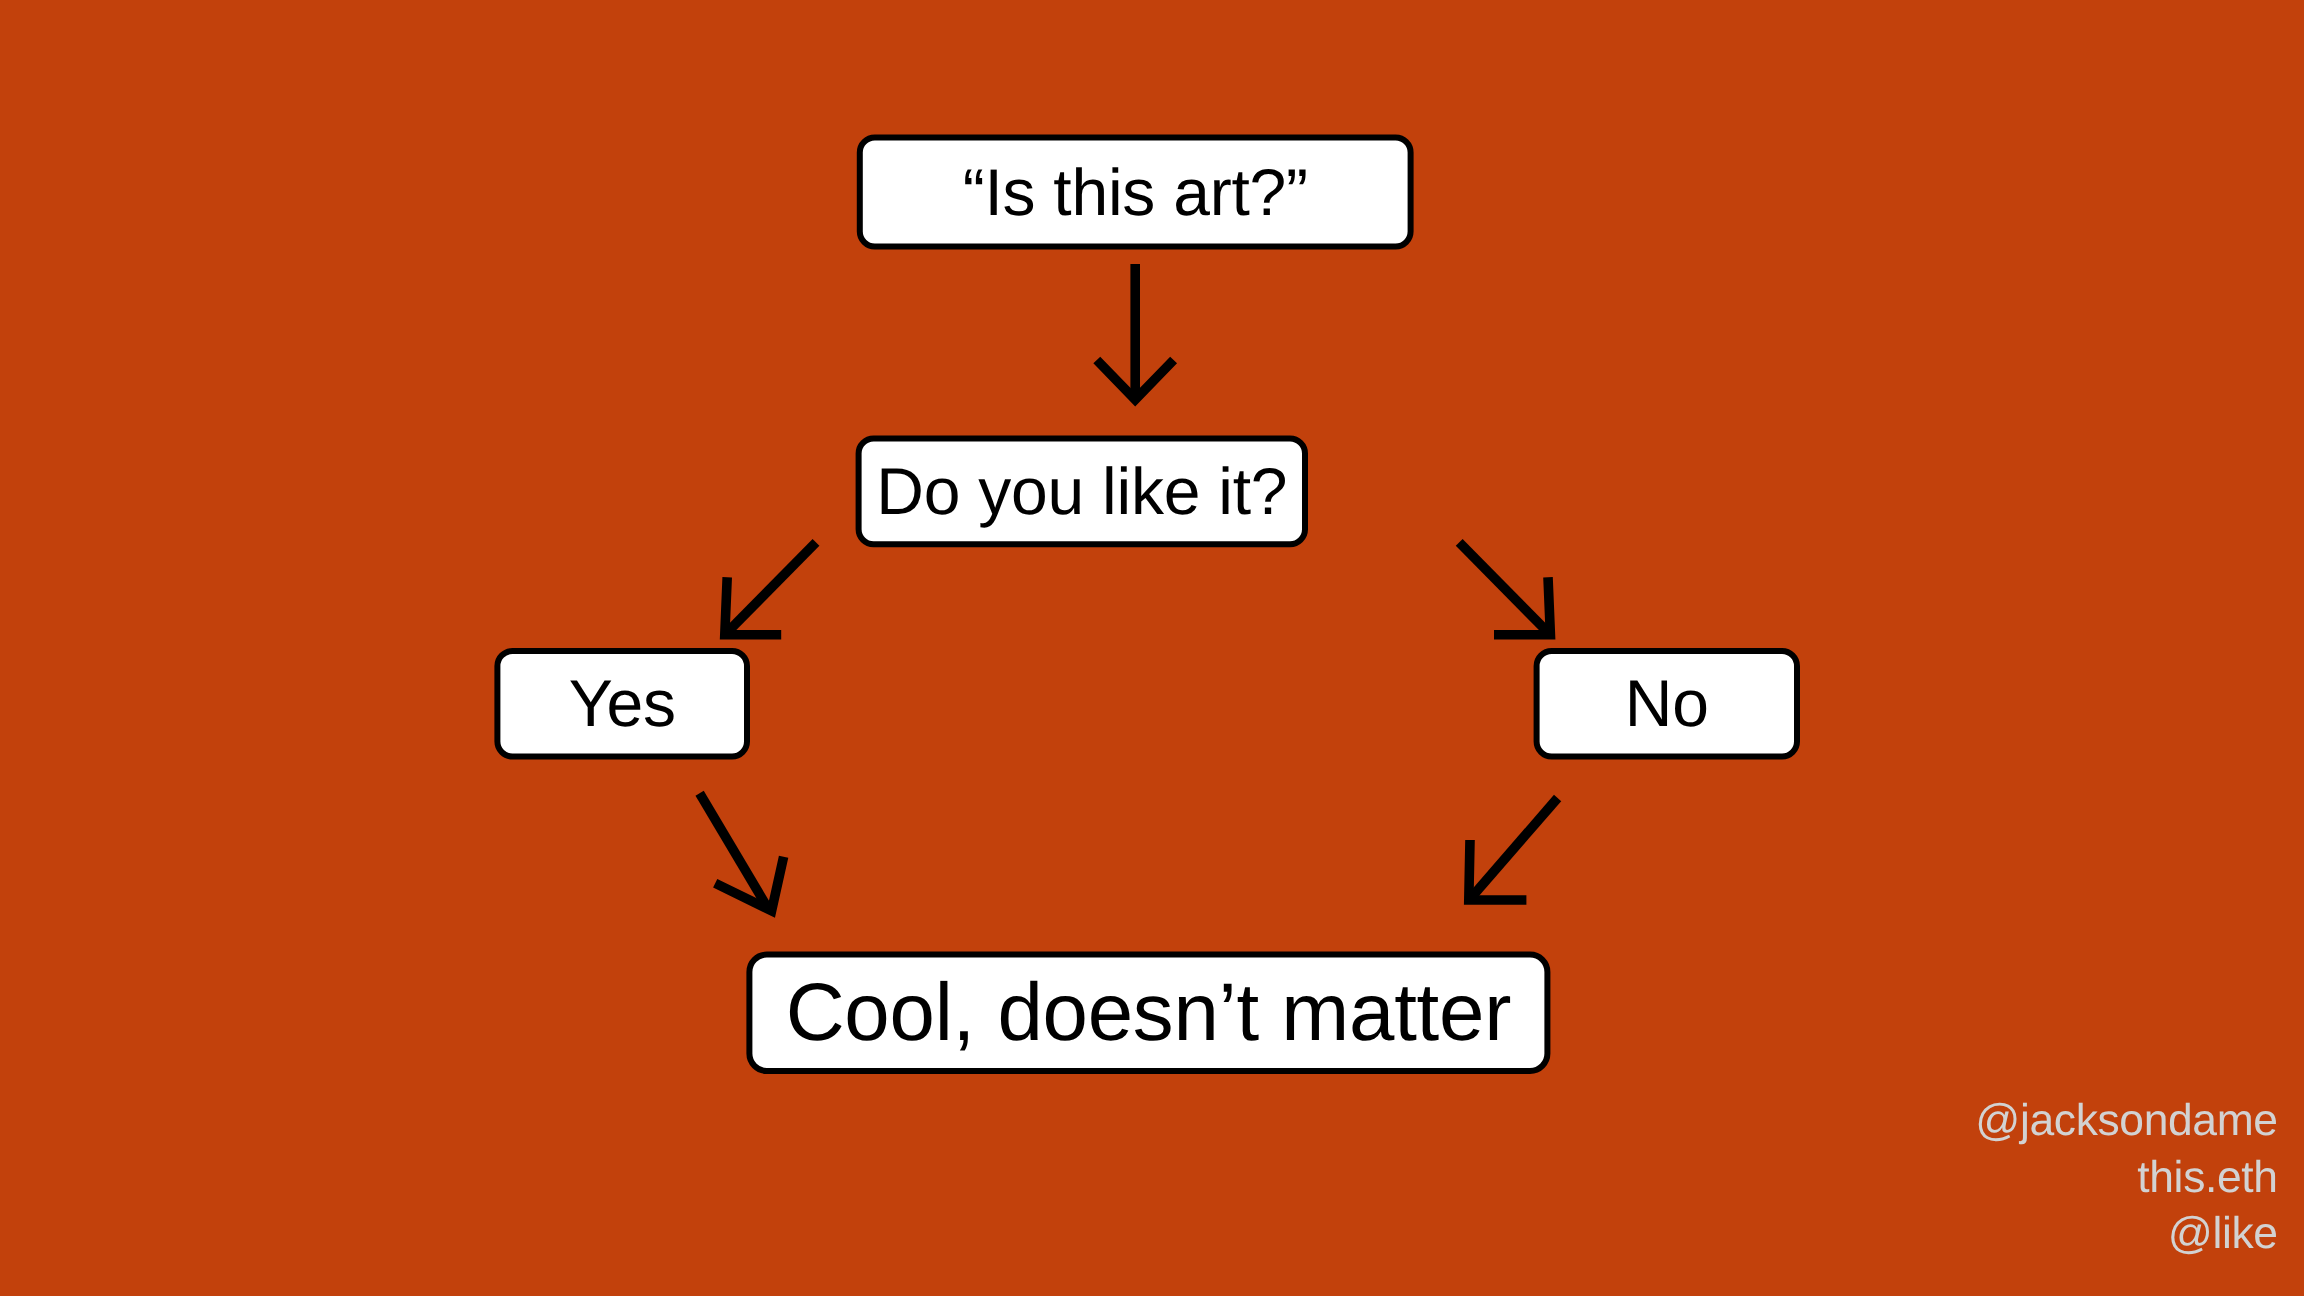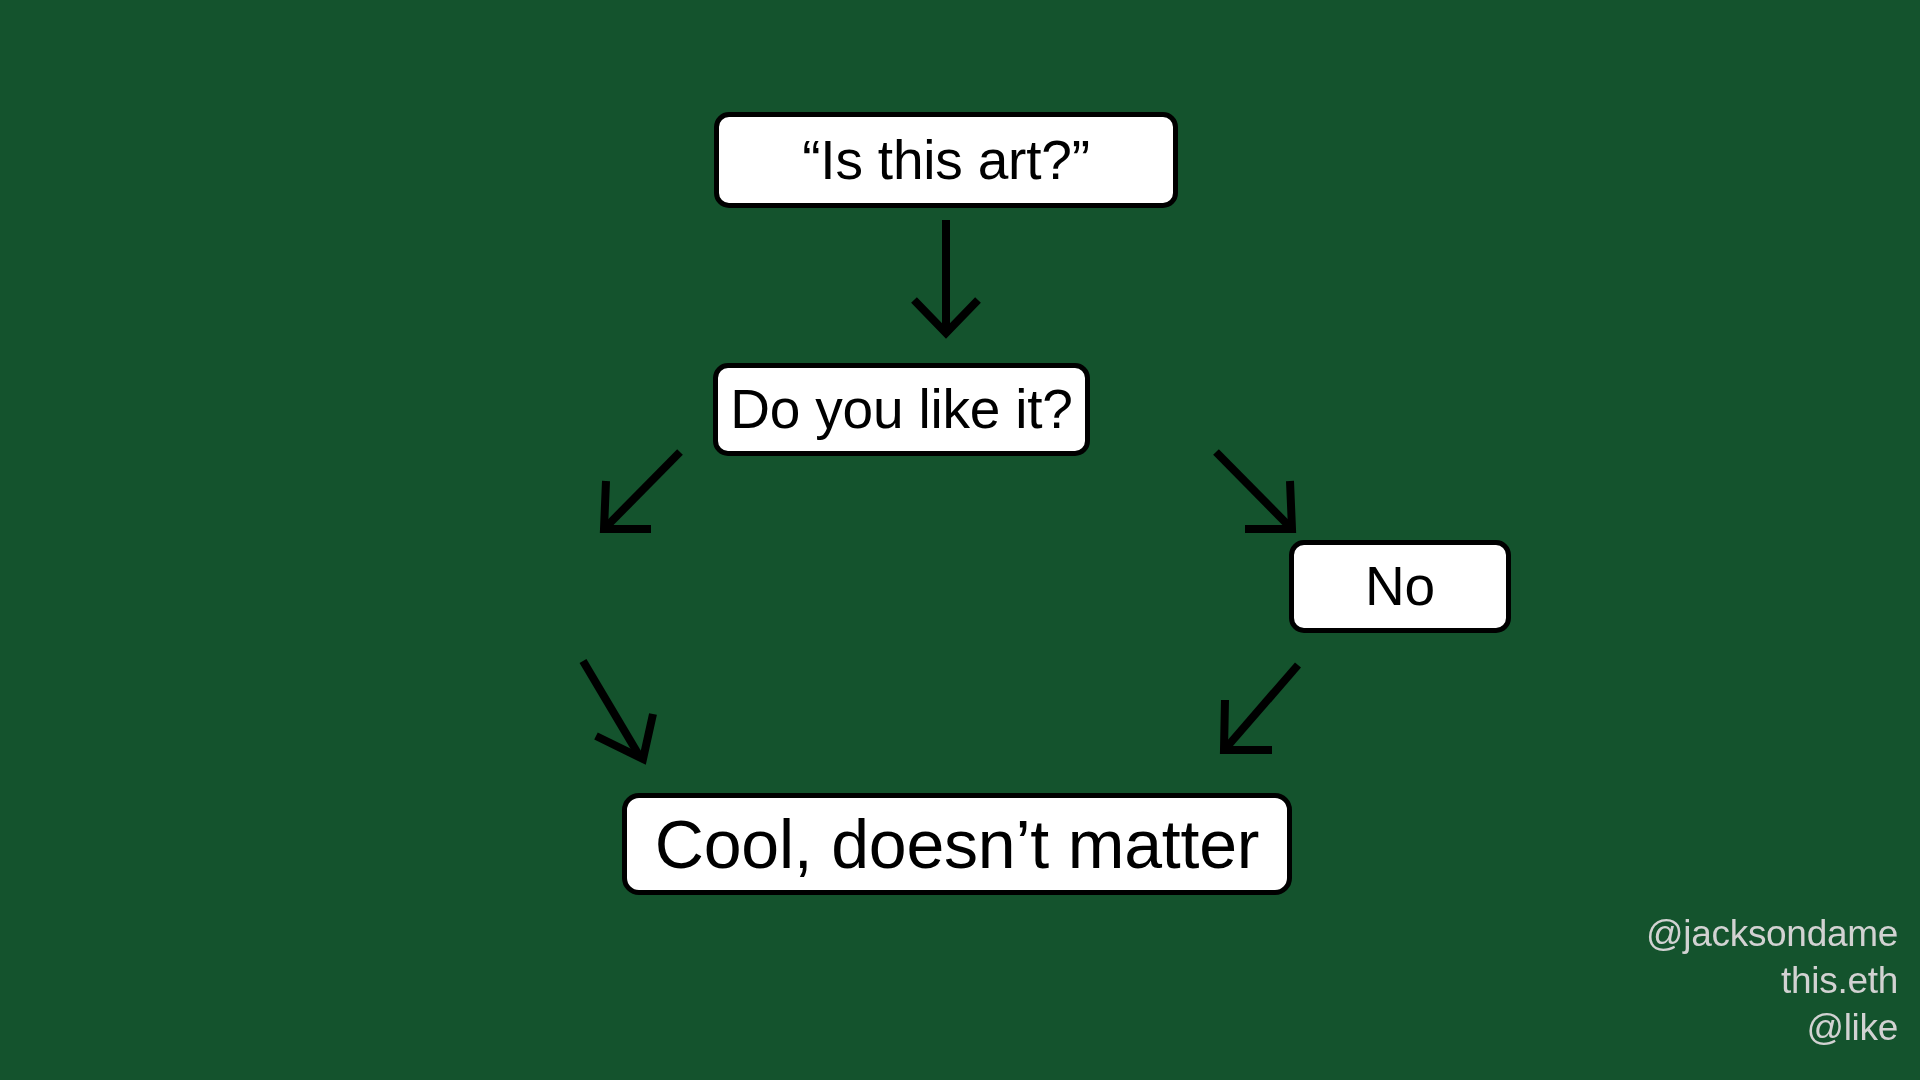--- a/index.html
+++ b/index.html
@@ -14,21 +14,21 @@
     position: relative;
     overflow: hidden;
     font-family: "Liberation Sans", "DejaVu Sans", sans-serif;
     color: #000000;
   }
   #canvas {
     position: absolute;
     inset: 0;
     width: 1920px;
     height: 1080px;
-    background: #14532d;
+    background: #c2410c;
   }
   
   .node {
     position: absolute;
     box-sizing: border-box;
     background: #ffffff;
     border: 5px solid #000000;
     border-radius: 16px;
     display: flex;
     align-items: center;
@@ -39,21 +39,21 @@
   }
   .node-label {
     display: block;
     white-space: nowrap;
     font-weight: 400;
   }
 
   #node-question  { left: 714px; top: 112px; width: 464px; height: 96px;  border-radius: 15px; }
   #node-like      { left: 713px; top: 363px; width: 377px; height: 93px;  border-radius: 15px; }
   #node-yes       { left: 412px; top: 540px; width: 213px; height: 93px;  border-radius: 15px; }
-  #node-no        { left: 1278px; top: 540px; width: 222px; height: 93px; border-radius: 15px; margin-left: 11px; }
+  #node-no        { left: 1278px; top: 540px; width: 222px; height: 93px; border-radius: 15px; }
   #node-outcome   { left: 622px; top: 793px; width: 670px; height: 102px; border-radius: 17px; }
 
   #node-question .node-label { font-size: 55px; }
   #node-like .node-label     { font-size: 55px; }
   #node-yes .node-label      { font-size: 55px; }
   #node-no .node-label       { font-size: 55px; }
   #node-outcome .node-label  { font-size: 68px; }
 
   
   #arrows {
@@ -118,20 +118,23 @@
   </svg>
 
   <div class="node" id="node-question">
     <span class="node-label">“Is this art?”</span>
   </div>
 
   <div class="node" id="node-like">
     <span class="node-label">Do you like it?</span>
   </div>
 
+  <div class="node" id="node-yes">
+    <span class="node-label">Yes</span>
+  </div>
 
   <div class="node" id="node-no">
     <span class="node-label">No</span>
   </div>
 
   <div class="node" id="node-outcome">
     <span class="node-label">Cool, doesn’t matter</span>
   </div>
 
   <div id="watermark">

